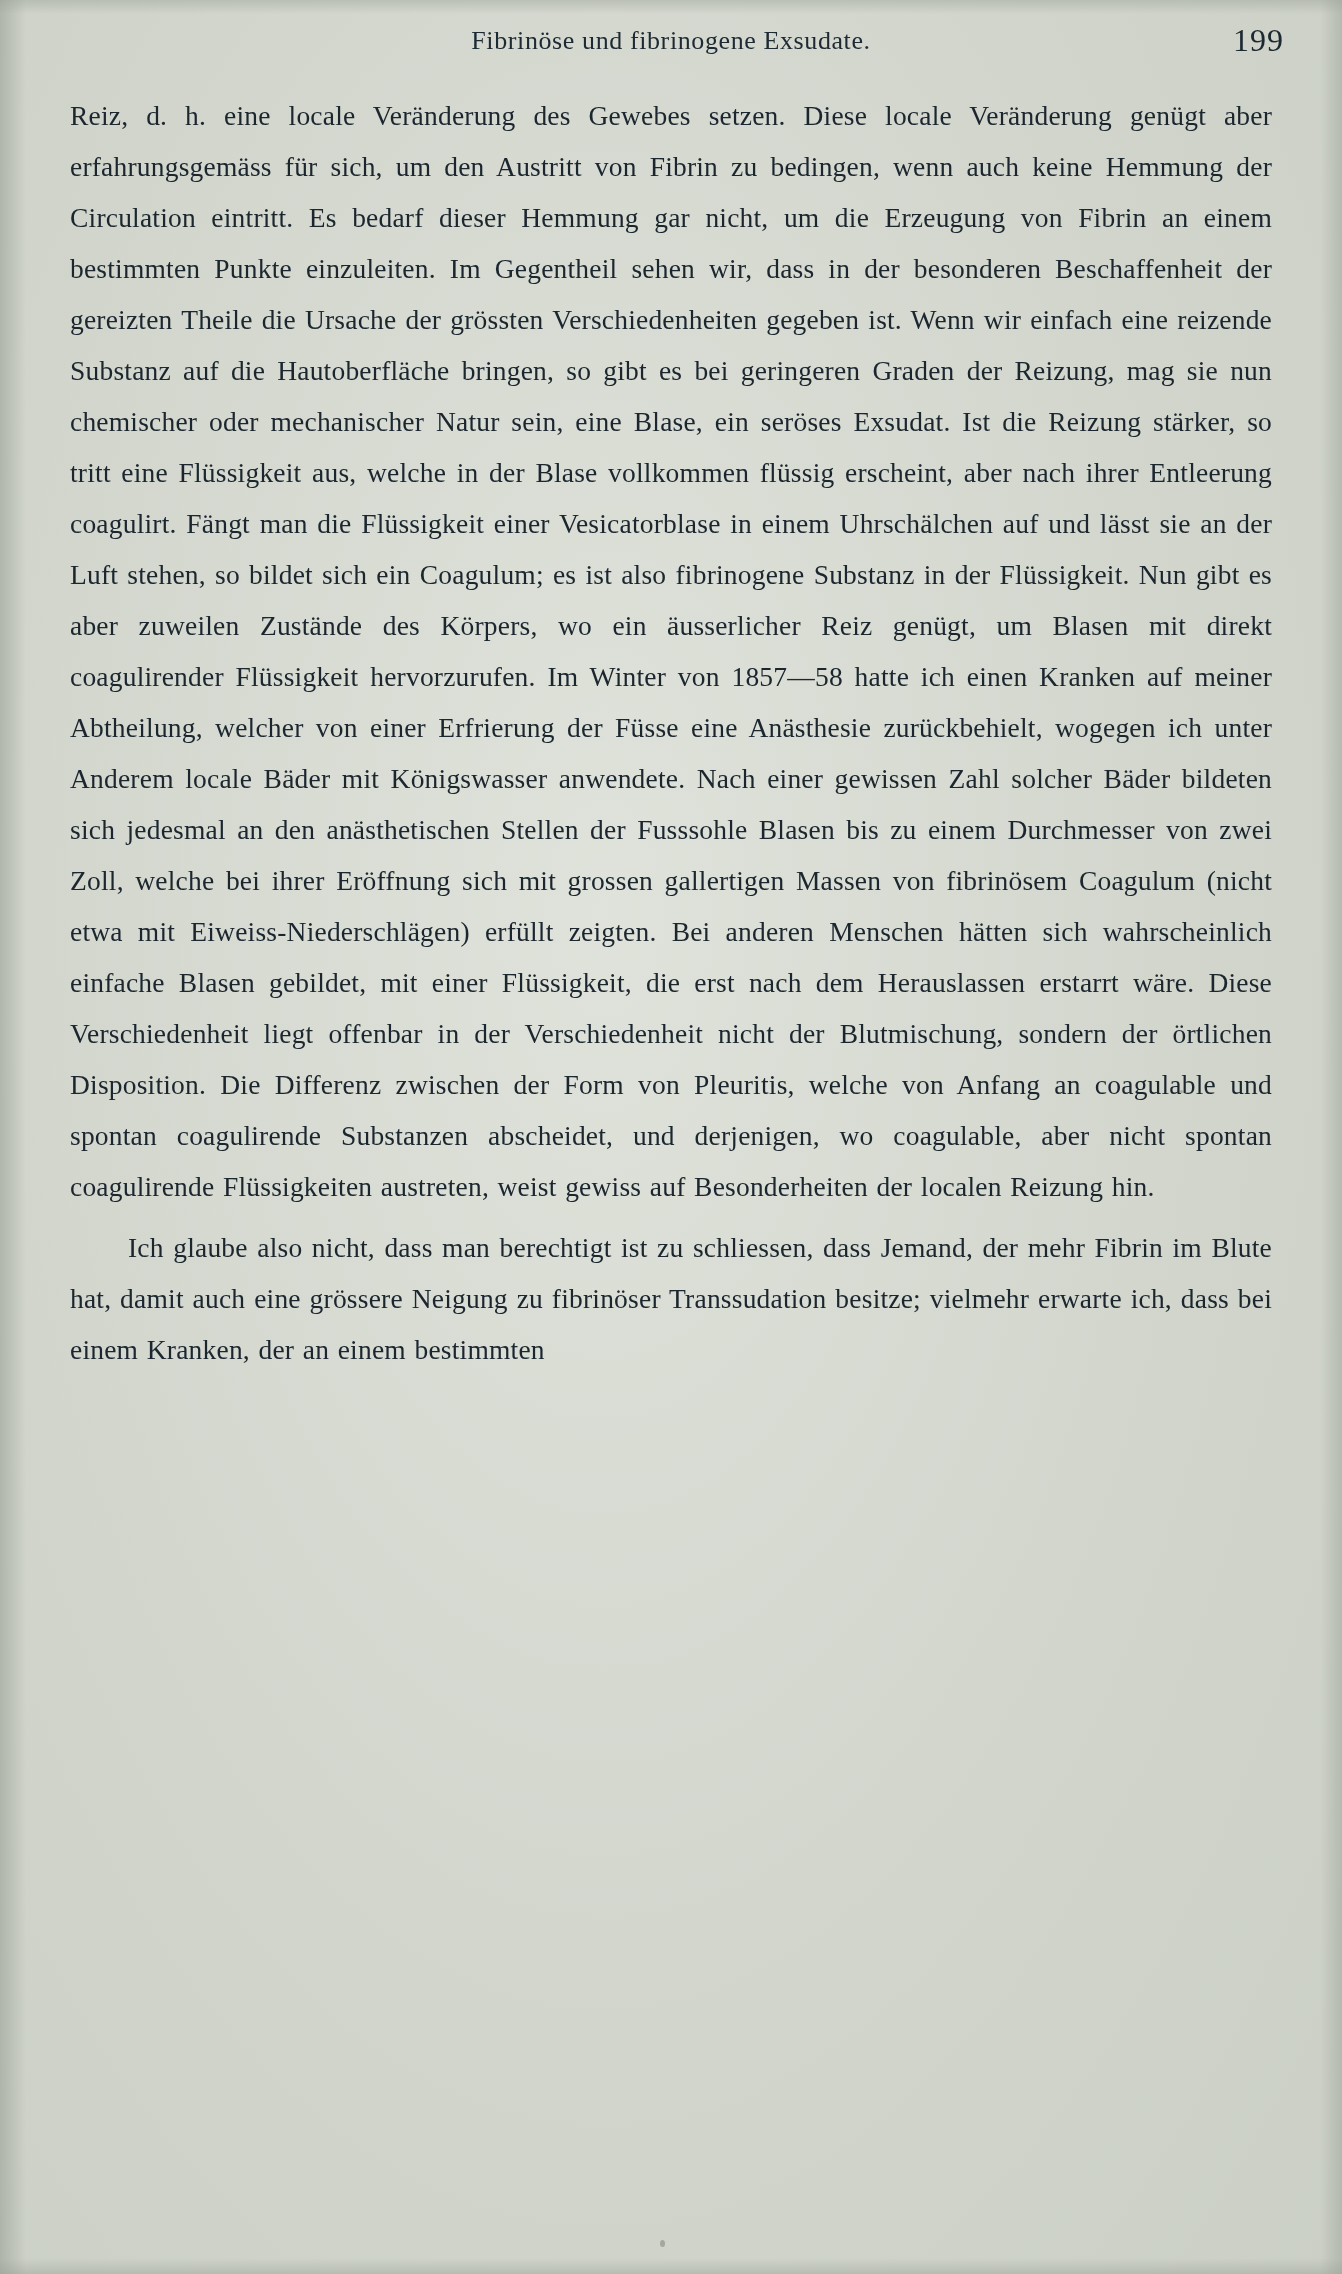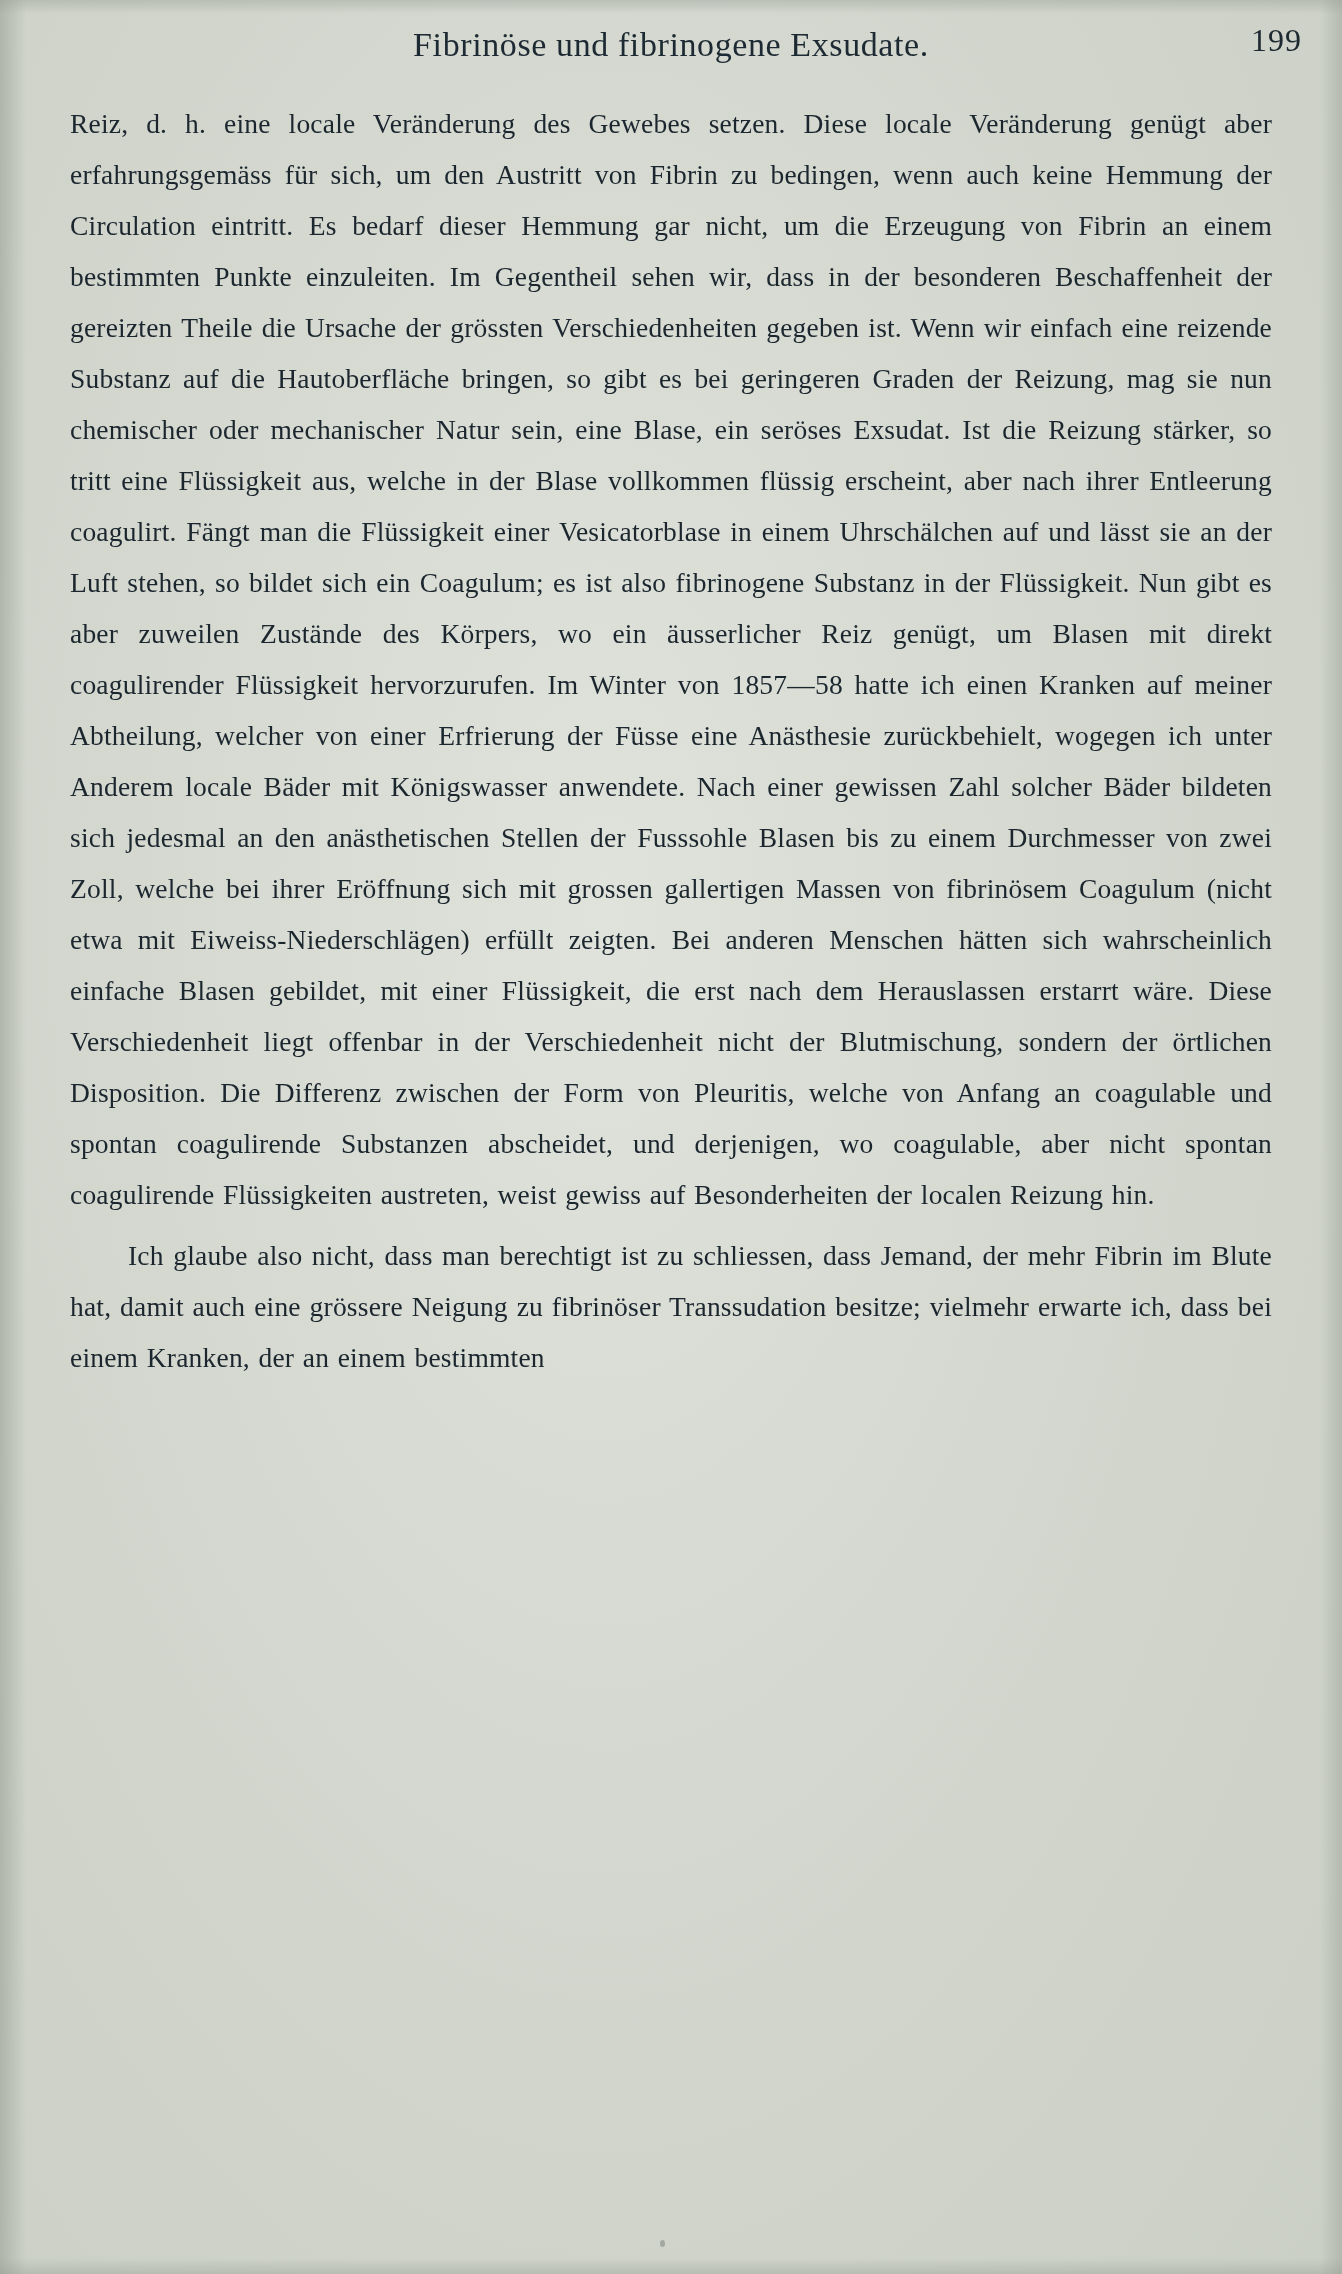--- a/index.html
+++ b/index.html
@@ -31,28 +31,28 @@
   }
   .header {
     display: flex;
     align-items: baseline;
     justify-content: center;
     padding-top: 26px;
     position: relative;
   }
   .running-head {
     font-family: "Liberation Serif", serif;
-    font-size: 34px;
+    font-size: 26px;
     color: #1e2a33;
     letter-spacing: 0.6px;
     font-weight: 400;
   }
   .page-number {
     position: absolute;
-    right: 40px;
+    right: 58px;
     top: 22px;
     font-family: "Liberation Serif", serif;
     font-size: 32px;
     color: #1d2931;
     letter-spacing: 1px;
   }
   .body-text {
     margin: 34px 60px 0 60px;
     font-family: "Liberation Serif", serif;
     font-size: 27.5px;

